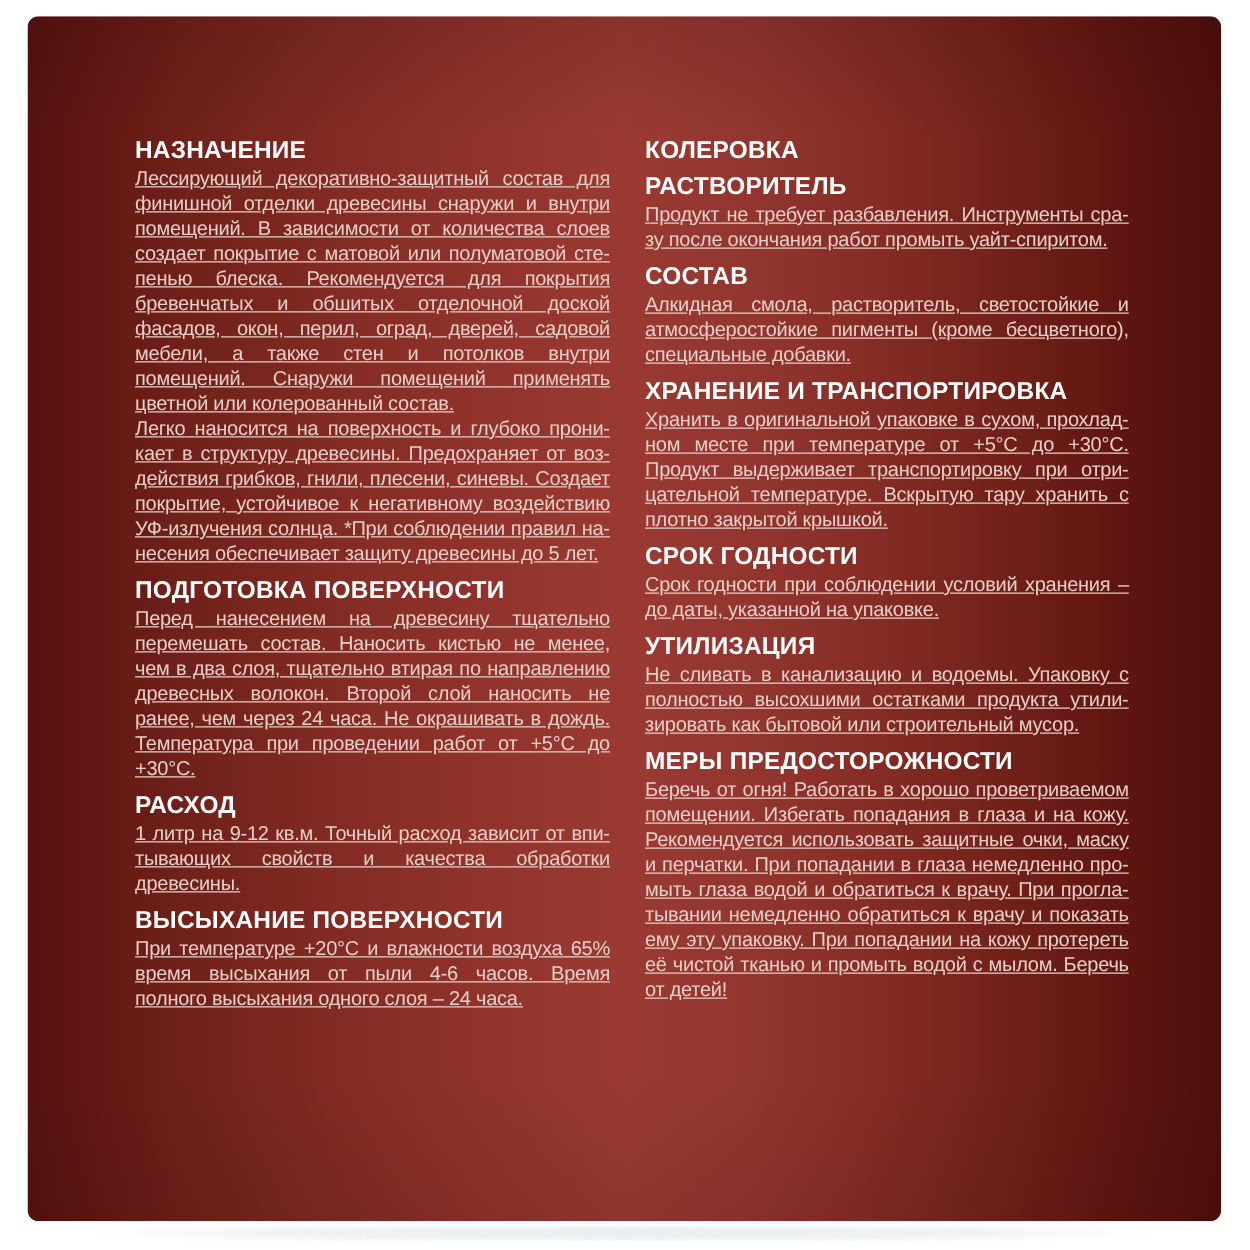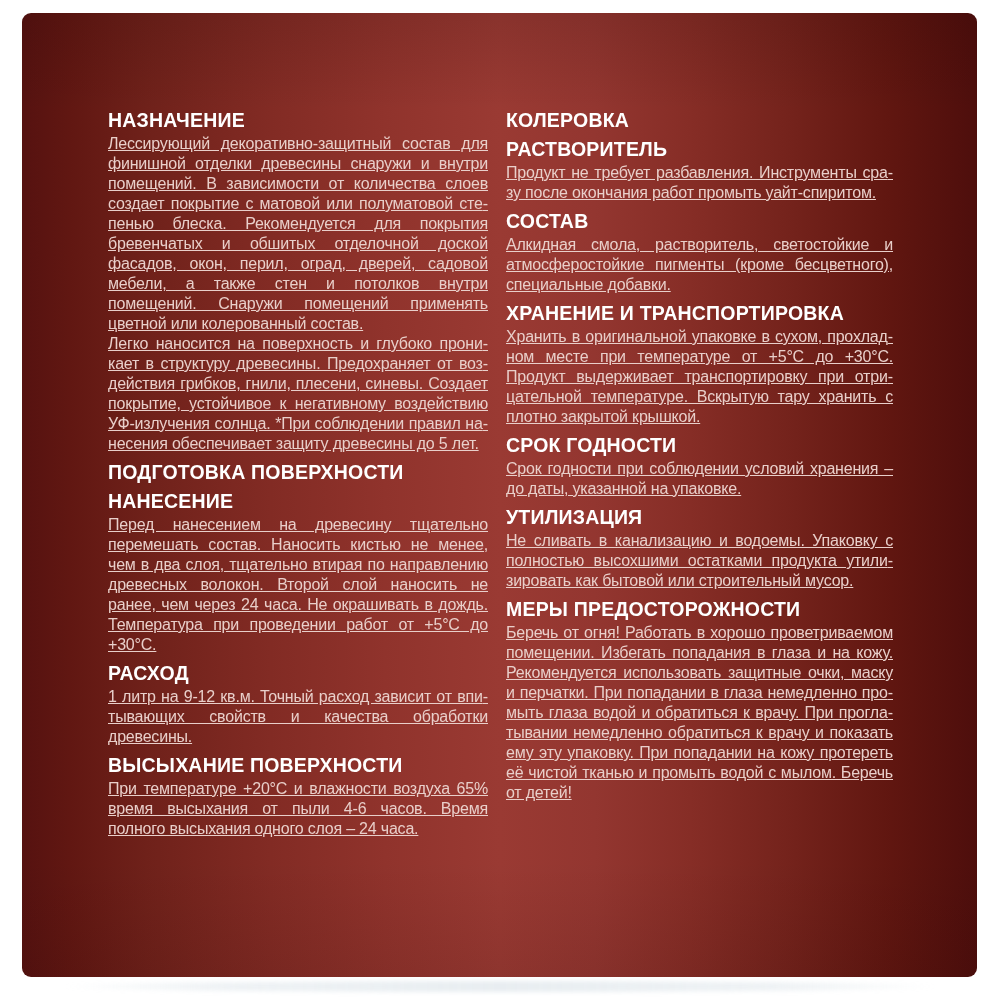--- a/index.html
+++ b/index.html
@@ -43,21 +43,21 @@
   }
   .content {
     position: absolute;
     left: 0;
     top: 0;
     width: 100%;
     height: 100%;
     box-sizing: border-box;
     padding: 96px 76px 24px 86px;
     display: flex;
-    gap: 18px;
+    gap: 28px;
   }
   .col { box-sizing: border-box; }
   .col-left  { width: 380px; flex: 0 0 380px; }
   .col-right { width: 387px; flex: 0 0 387px; }
   .section { margin: 0; }
   .section h2 {
     margin: 7px 0 3px 0;
     font-size: 19.5px;
     line-height: 22px;
     font-weight: 700;
@@ -106,21 +106,20 @@
           <h2>НАЗНАЧЕНИЕ</h2>
           <p>Лессирующий декоративно-защитный состав для финишной отделки древесины снаружи и внутри помещений. В зависимости от количества слоев создает покрытие с матовой или полуматовой сте­пенью блеска. Рекомендуется для покрытия бревен­чатых и обшитых отделочной доской фасадов, окон, перил, оград, дверей, садовой мебели, а также стен и потолков внутри помещений. Снаружи помещений применять цветной или колерованный состав.</p>
         </div>
         <div class="section">
           <p>Легко наносится на поверхность и глубоко прони­кает в структуру древесины. Предохраняет от воз­действия грибков, гнили, плесени, синевы. Создает покрытие, устойчивое к негативному воздействию УФ-излучения солнца. *При соблюдении правил на­несения обеспечивает защиту древесины до 5 лет.</p>
         </div>
         <div class="section">
           <h2>ПОДГОТОВКА ПОВЕРХНОСТИ</h2>
         </div>
         <div class="section">
-          <h2>НАНЕСЕНИЕ</h2>
           <p>Перед нанесением на древесину тщательно перемешать состав. Наносить кистью не менее, чем в два слоя, тщательно втирая по направлению дре­весных волокон. Второй слой наносить не ранее, чем через 24 часа. Не окрашивать в дождь. Темпе­ратура при проведении работ от +5°С до +30°С.</p>
         </div>
         <div class="section">
           <h2>РАСХОД</h2>
           <p>1 литр на 9-12 кв.м. Точный расход зависит от впи­тывающих свойств и качества обработки древесины.</p>
         </div>
         <div class="section">
           <h2>ВЫСЫХАНИЕ ПОВЕРХНОСТИ</h2>
           <p>При температуре +20°С и влажности воздуха 65% время высыхания от пыли 4-6 часов. Время полного высыхания одного слоя – 24 часа.</p>
         </div>

